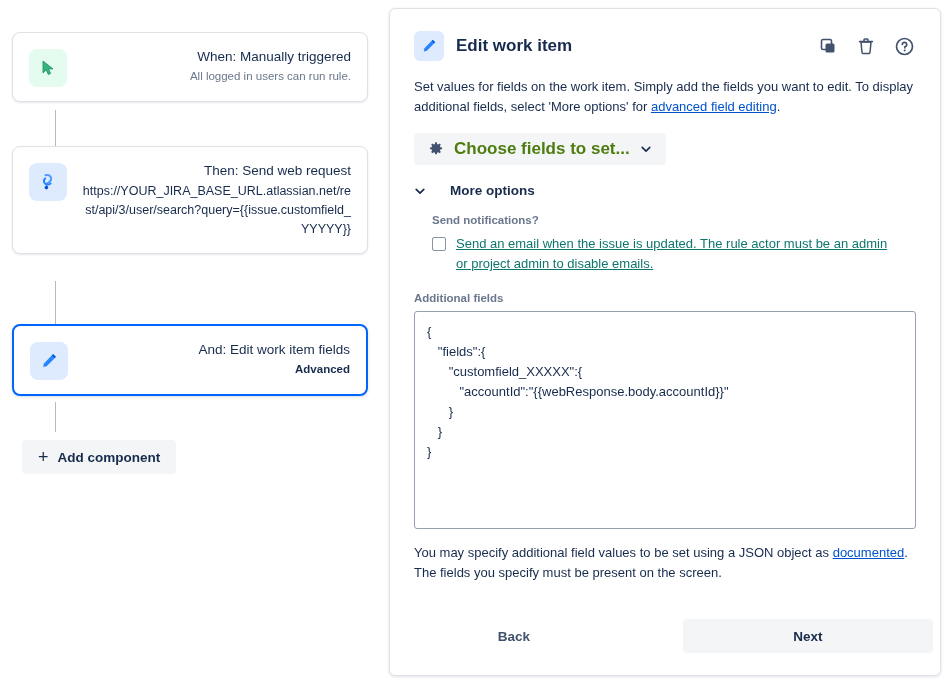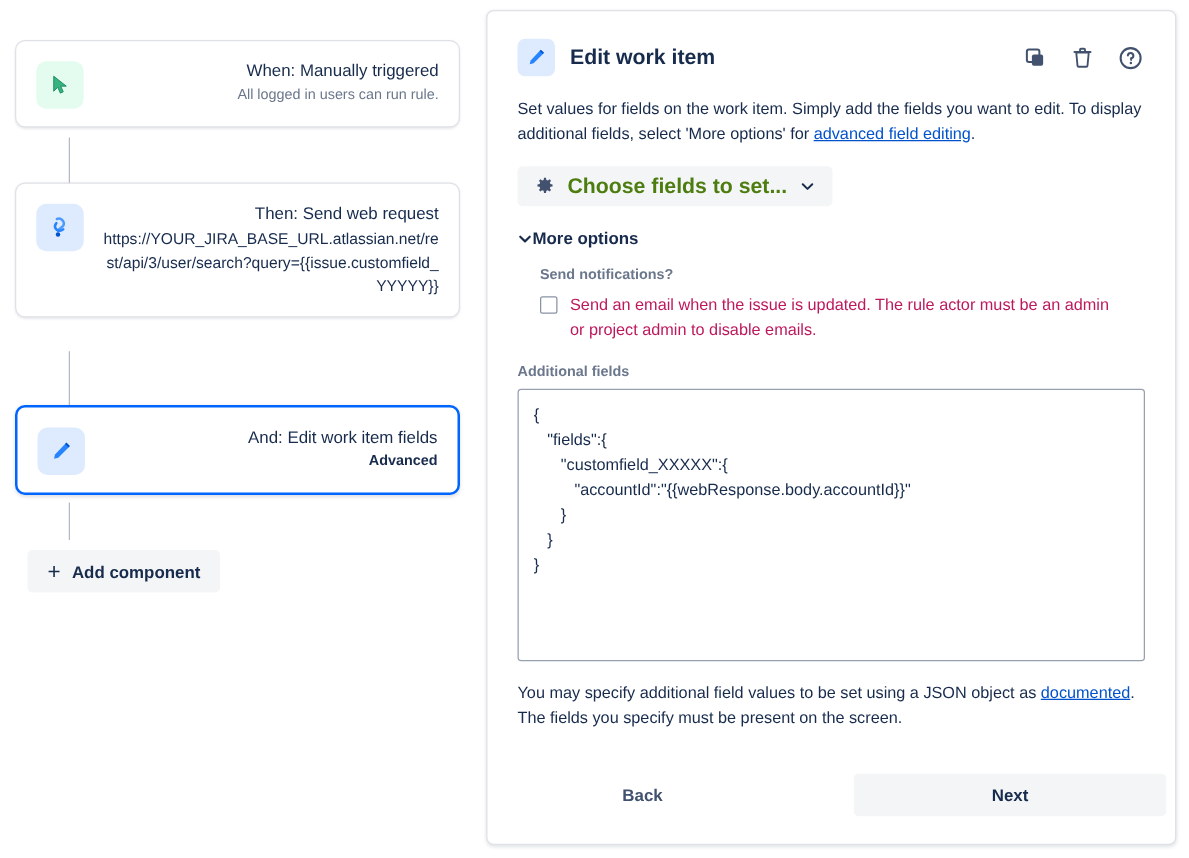--- a/index.html
+++ b/index.html
@@ -183,21 +183,21 @@
     font-weight: bold;
     color: #4d7c0f;
     font-family: "Liberation Sans", sans-serif;
     cursor: pointer;
     margin-bottom: 18px;
   }
 
   .more-options {
     display: flex;
     align-items: center;
-    gap: 0;
+    gap: 24px;
     font-size: 13.5px;
     font-weight: bold;
     color: #172b4d;
     cursor: pointer;
     margin-bottom: 16px;
   }
 
   .section-indent { padding-left: 18px; }
 
   .field-label {
@@ -218,22 +218,23 @@
     border: 1.5px solid #8993a4;
     border-radius: 2px;
     background: #fff;
     margin-top: 3px;
     flex: 0 0 14px;
     cursor: pointer;
   }
   .cbox-label {
     font-size: 13px;
     line-height: 20px;
-    color: #be185d;
+    color: #0f766e;
     max-width: 440px;
+    text-decoration: underline;
   }
 
   .additional-label {
     font-size: 11.5px;
     font-weight: bold;
     color: #6b778c;
     margin: 0 0 7px 0;
   }
 
   .json-box {

